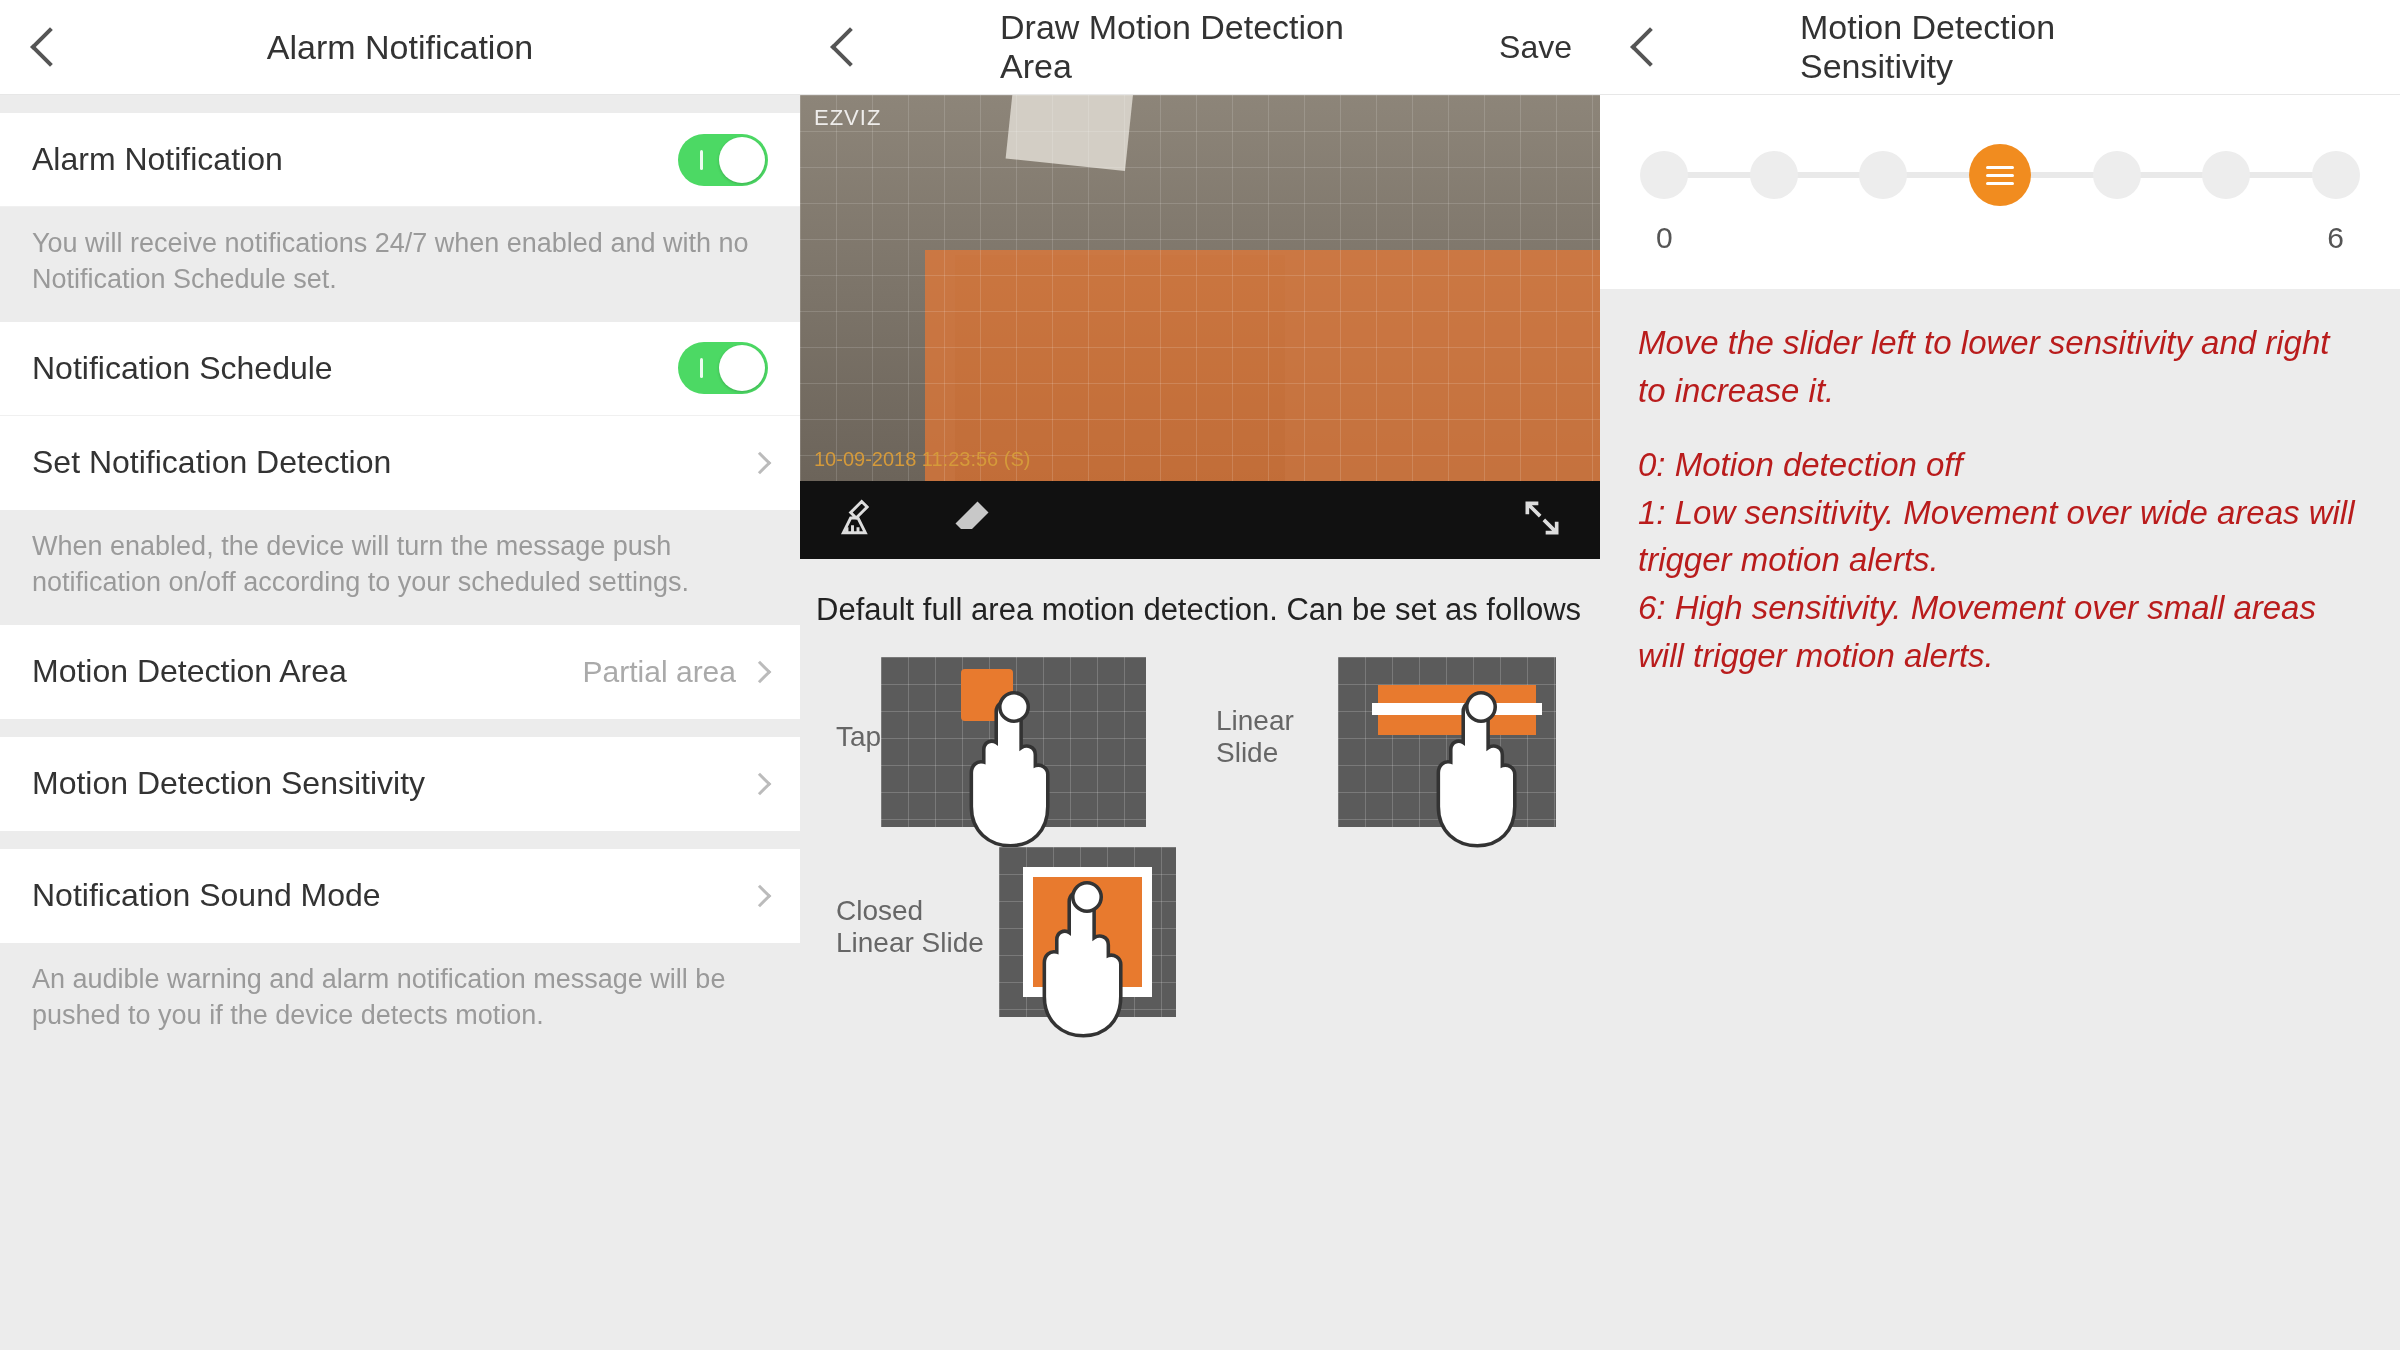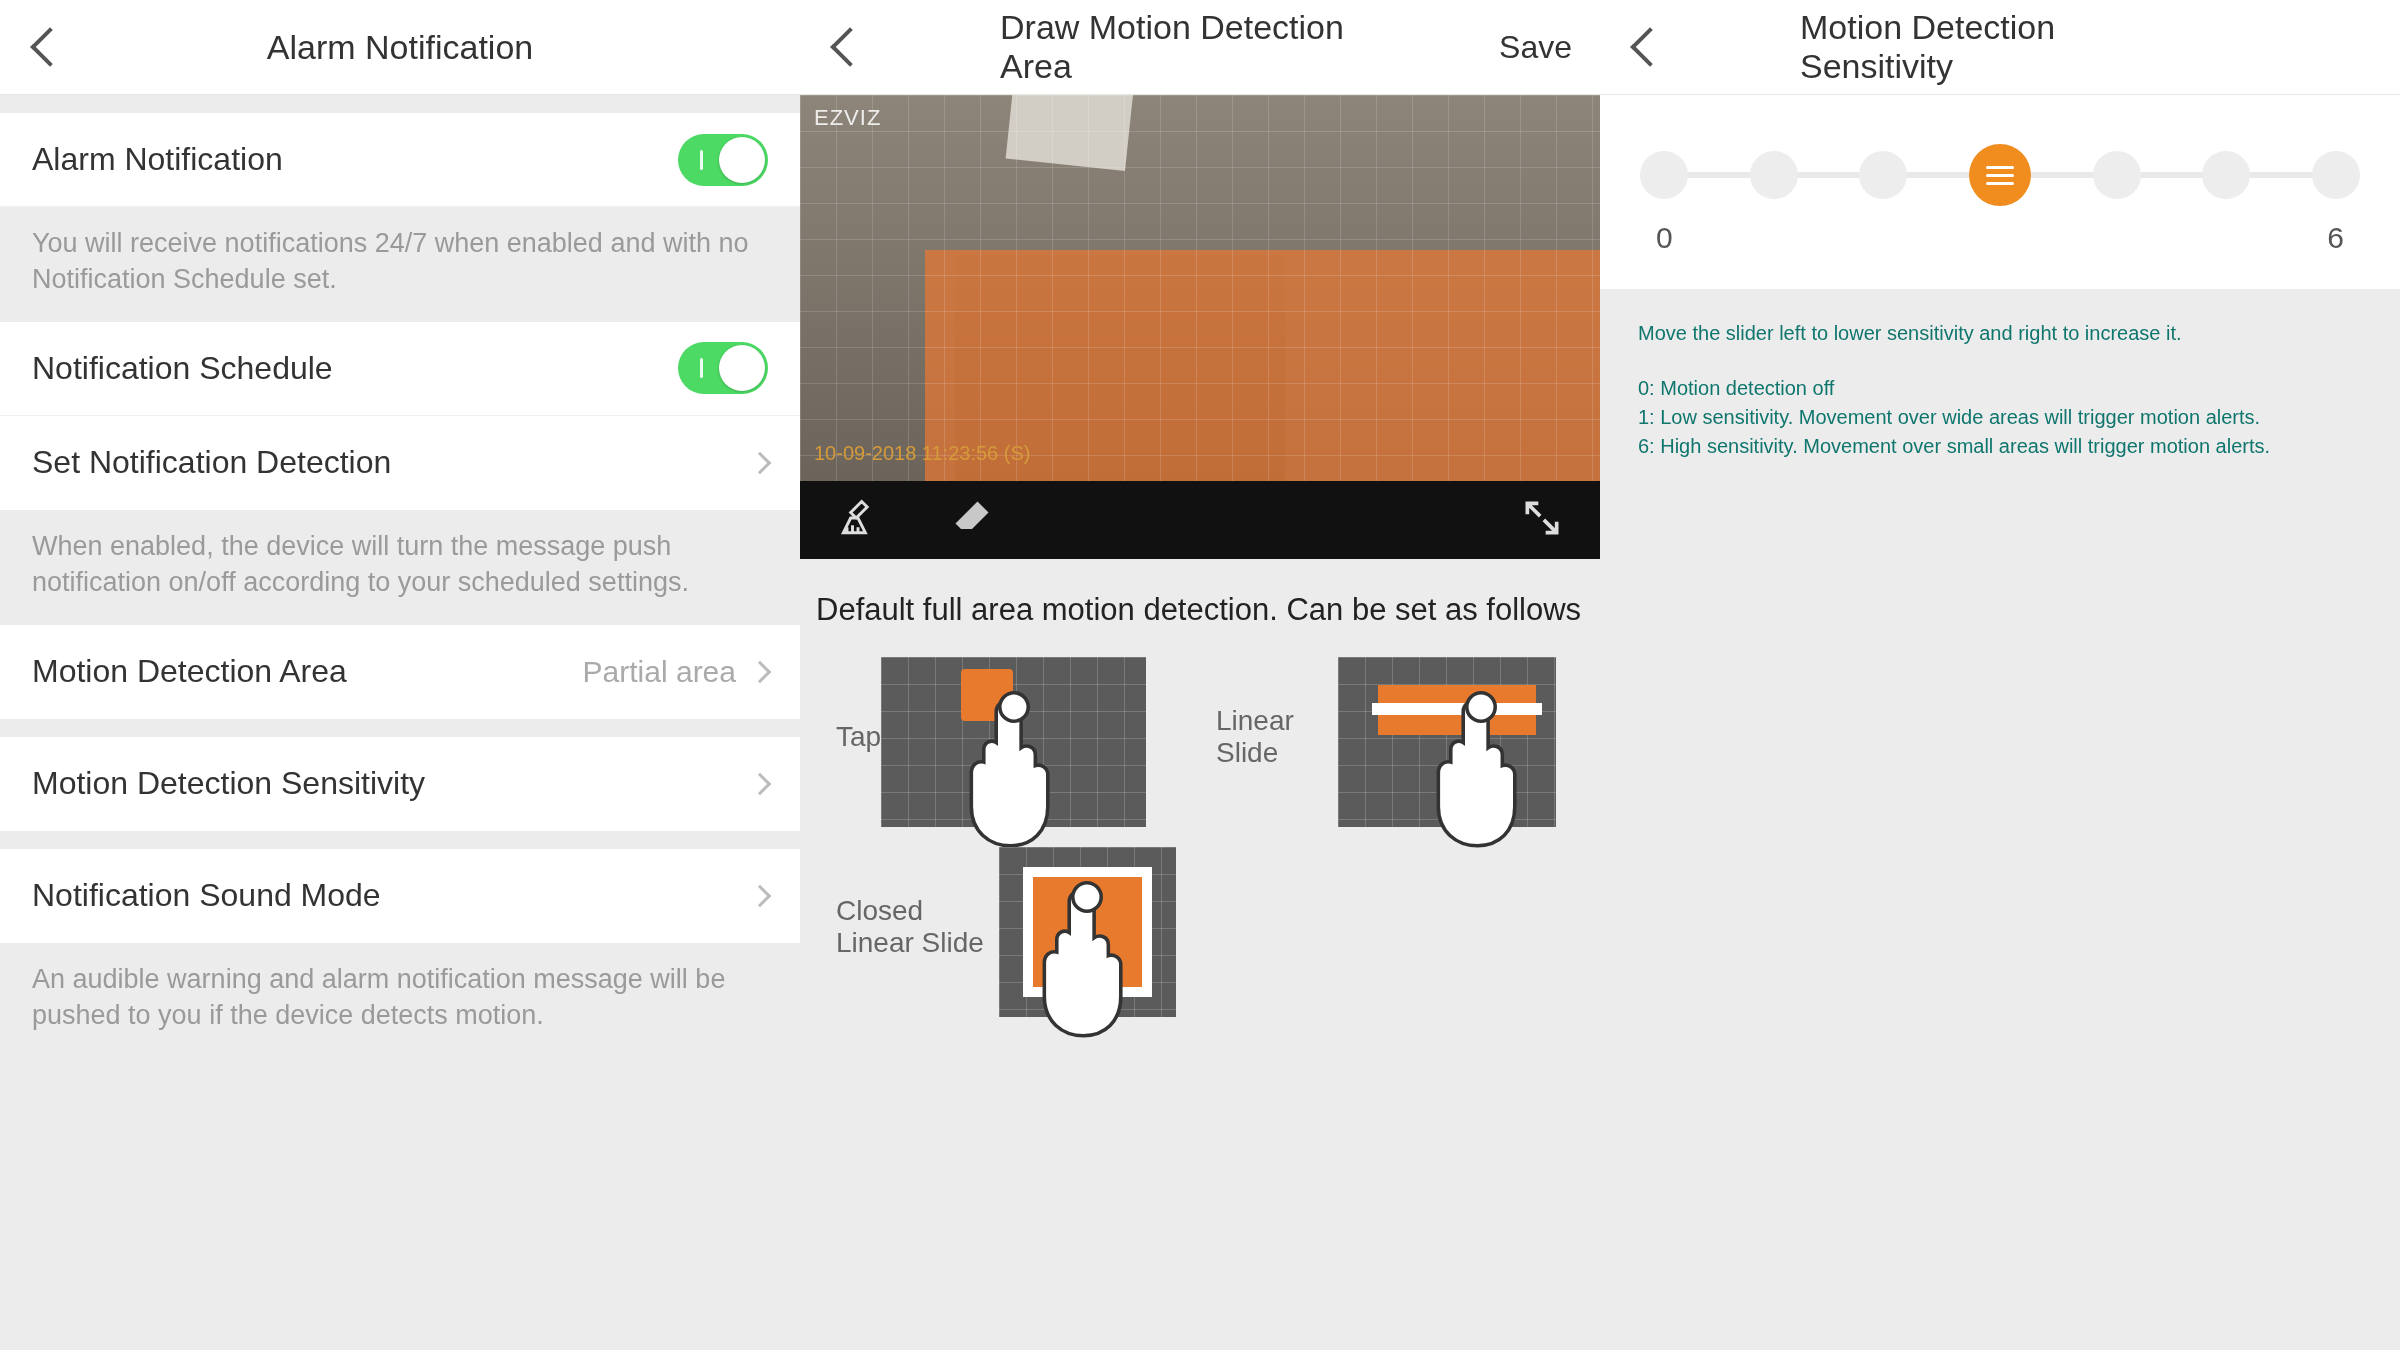--- a/index.html
+++ b/index.html
@@ -133,21 +133,21 @@
   .camera-brand {
     position: absolute;
     top: 10px;
     left: 14px;
     color: rgba(255,255,255,0.85);
     font-size: 22px;
     letter-spacing: 1px;
   }
   .camera-stamp {
     position: absolute;
-    bottom: 16px;
+    bottom: 10px;
     left: 14px;
     color: #d59a3a;
     font-size: 20px;
   }
   .camera-skylight {
     position: absolute;
     top: -20px;
     left: 210px;
     width: 120px;
     height: 90px;
@@ -299,24 +299,25 @@
   .slider-labels {
     display: flex;
     justify-content: space-between;
     margin-top: 22px;
     font-size: 30px;
     color: #555;
     padding: 0 16px;
   }
   .sens-desc {
     padding: 30px 38px;
-    font-size: 20px;
-    color: #0f766e;
+    font-size: 33px;
+    color: #b91c1c;
     line-height: 1.45;
     background: #ececec;
+    font-style: italic;
   }
   .sens-desc p { margin-bottom: 26px; }
 </style>
 </head>
 <body>
 
 <div class="panel">
   <div class="header">
     <div class="chev-back"></div>
     <div class="title">Alarm Notification</div>

